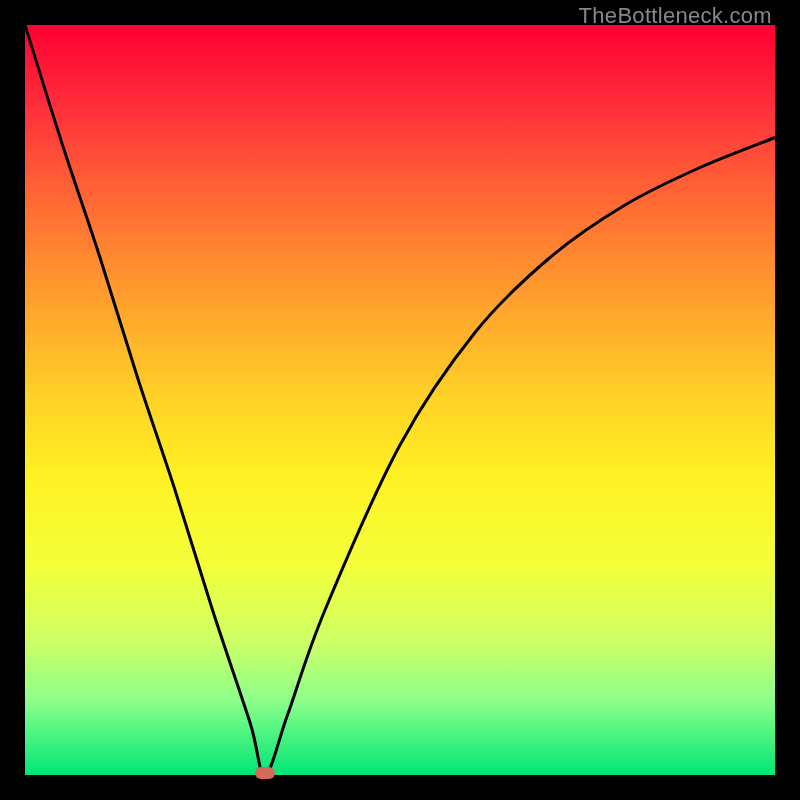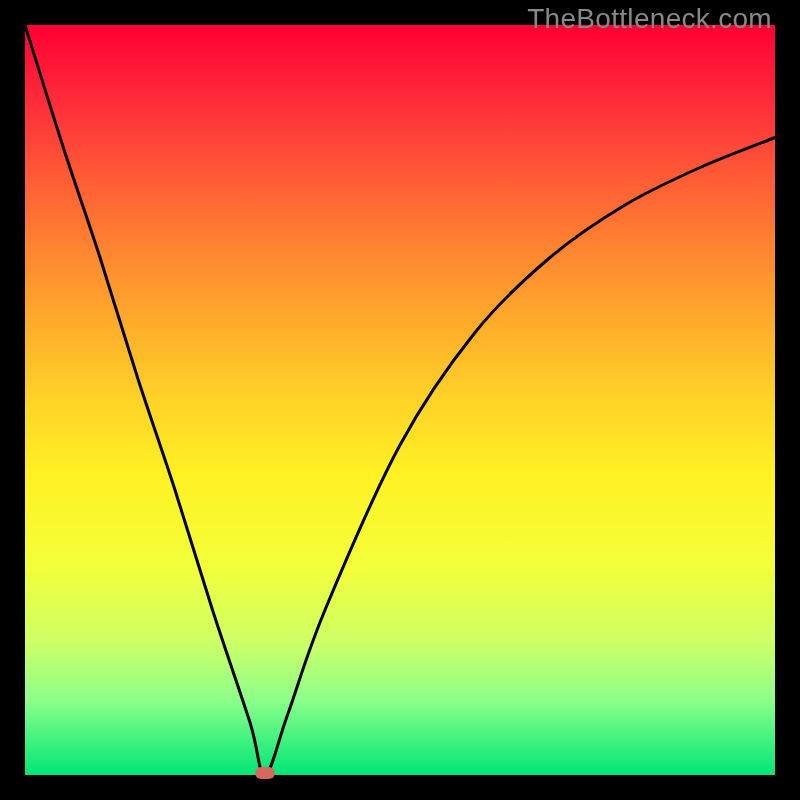--- a/index.html
+++ b/index.html
@@ -19,21 +19,21 @@
       #fff123 60%,
       #f3ff3a 72%,
       #cfff65 82%,
       #8dff8a 90%,
       #00e676 100%);
   }
   .watermark {
     position: absolute;
     top: 3px; right: 28px;
     color: #888;
-    font-size: 28px;
+    font-size: 22px;
     font-weight: 500;
     letter-spacing: 0.3px;
   }
   svg.curve {
     position: absolute;
     left: 25px; top: 25px;
     width: 750px; height: 750px;
     overflow: visible;
   }
   .marker {

